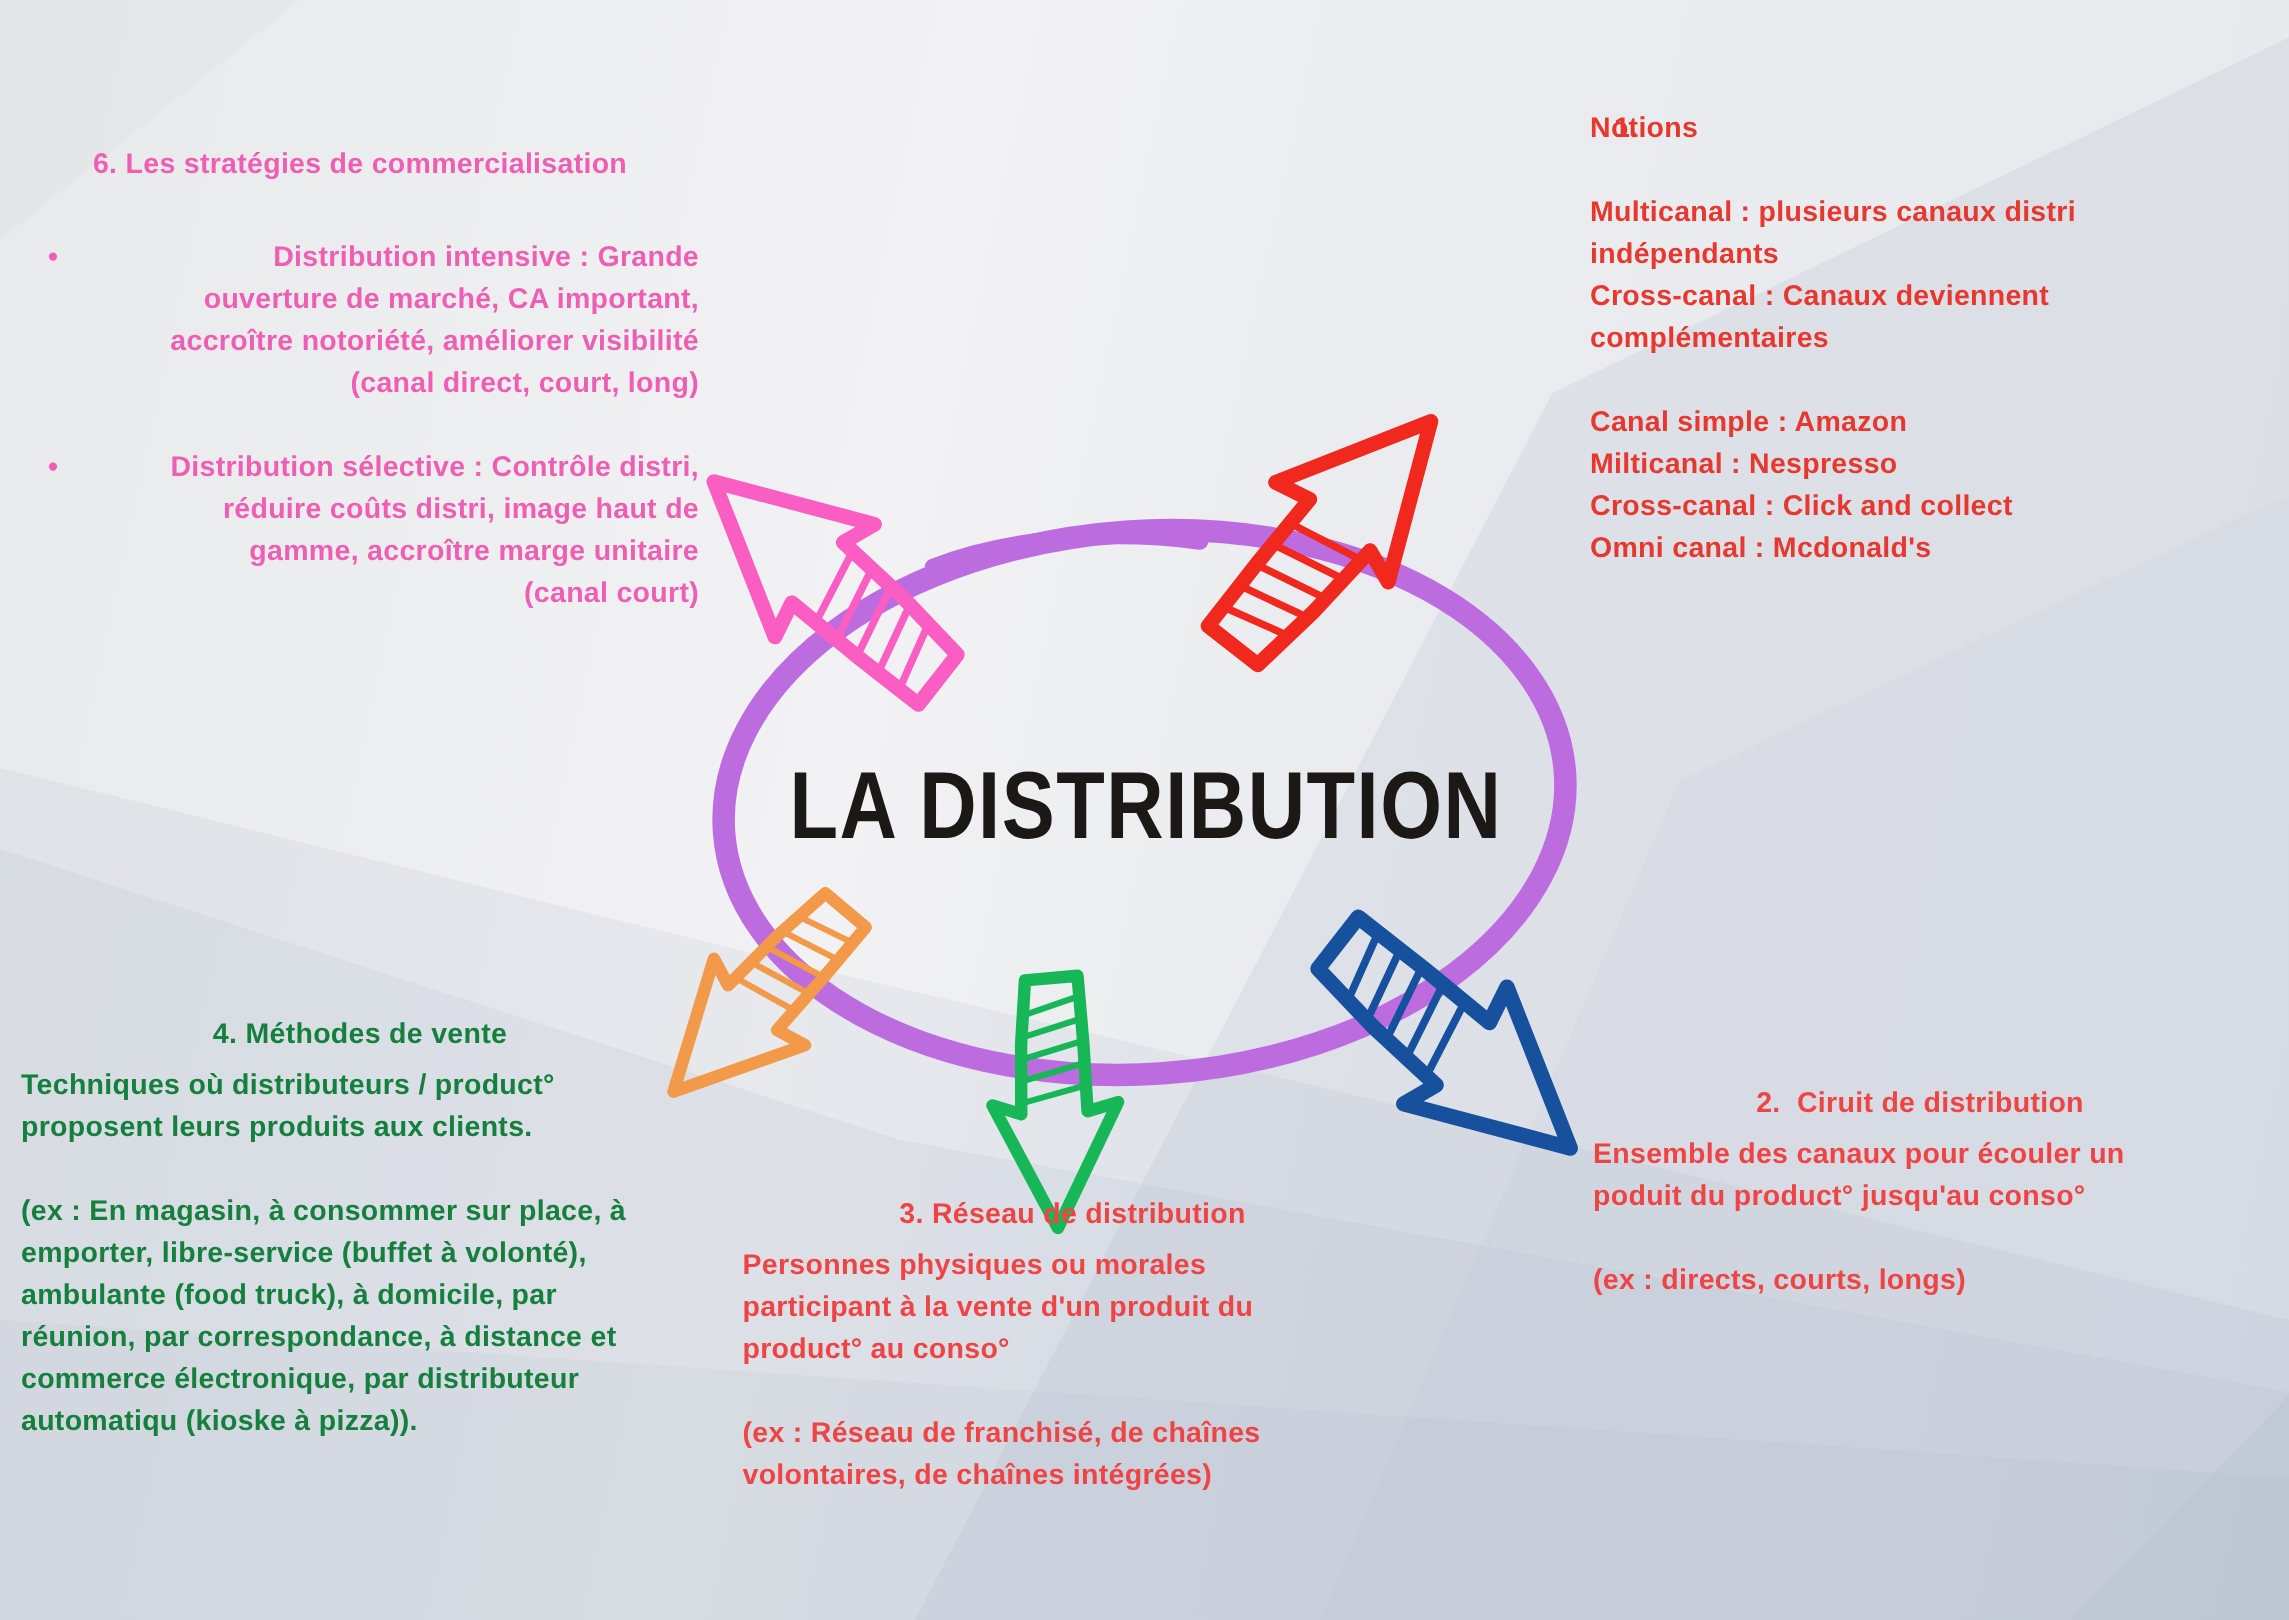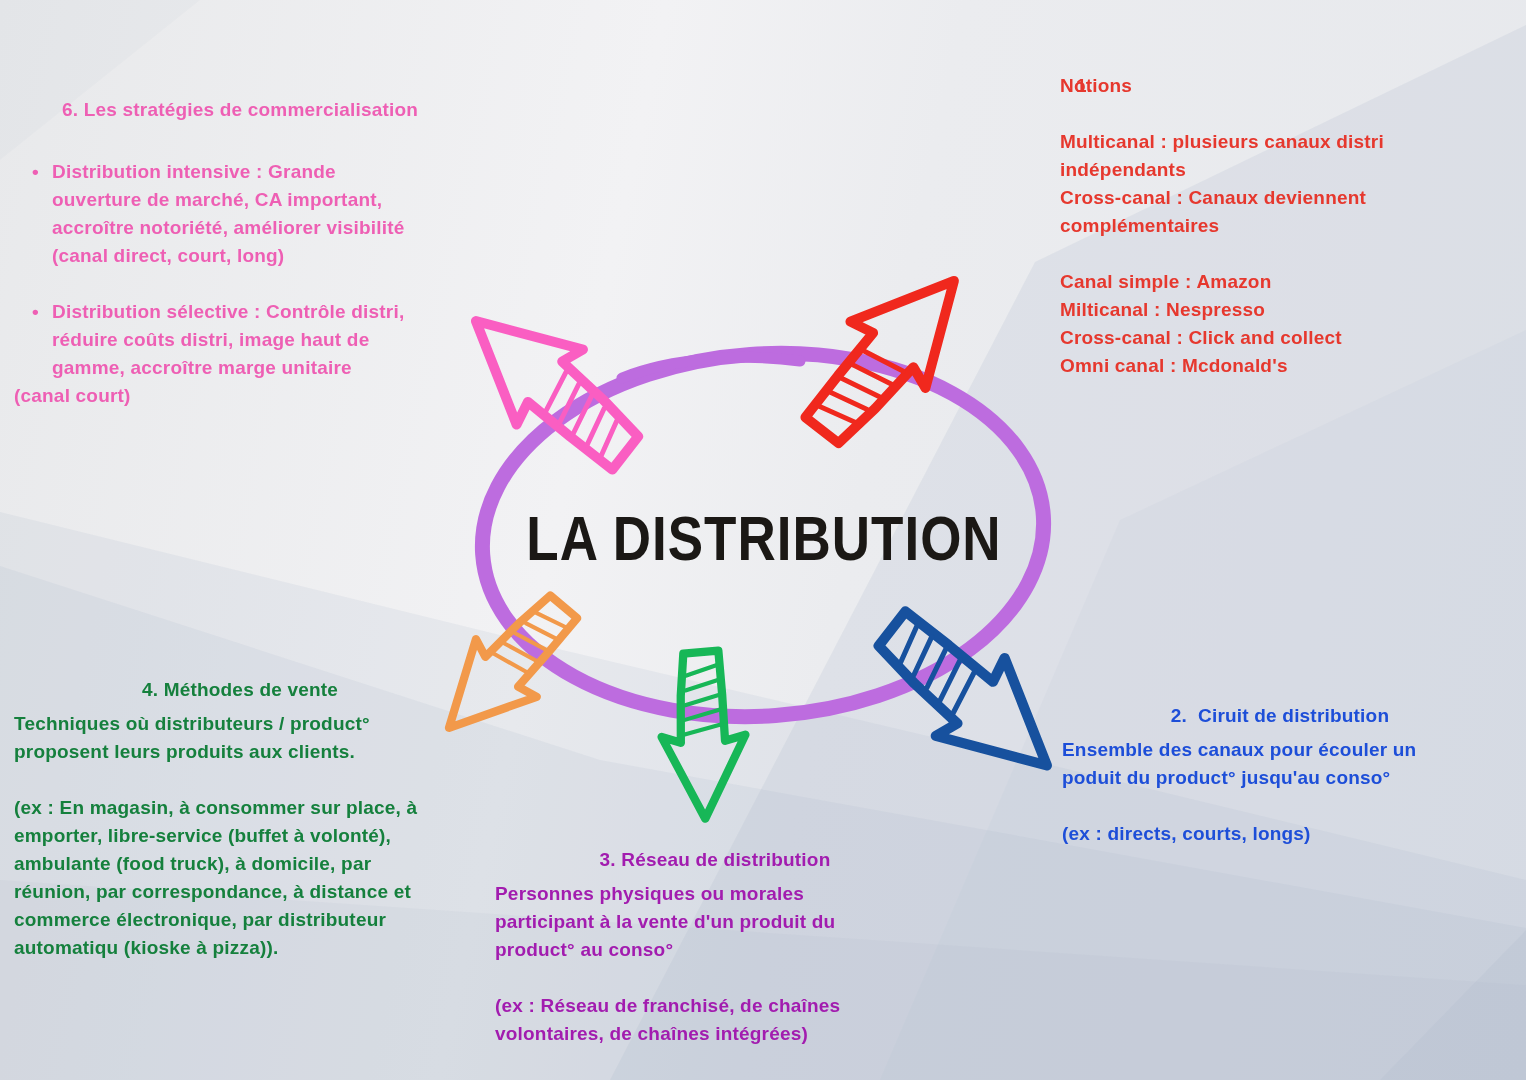--- a/index.html
+++ b/index.html
@@ -11,40 +11,40 @@
   .layer { position:absolute; left:0; top:0; }
 
   
   .tblock { position:absolute; font-weight:bold; font-size:19px; line-height:28px; letter-spacing:.2px; }
   .pre { white-space:pre; }
   .heading { text-align:center; }
 
   
   .block-strategies { left:14px; top:96px; width:452px; color:#ee5fb4; }
   .block-strategies .heading { margin-bottom:34px; }
-  .bullet { position:relative; padding-left:38px; margin-bottom:28px; }
+  .bullet { position:relative; padding-left:38px; margin-bottom:28px;text-align:right; }
   .bullet::before { content:"•"; position:absolute; left:18px; top:0; }
   .bullet-tail { margin-left:-38px; }
 
   
   .block-notions { left:1060px; top:72px; width:456px; color:#e6382e; }
   .notions-heading { position:relative; height:28px; }
   .notions-num { position:absolute; left:16px; top:0; }
   .notions-label { display:block; text-align:left; }
   .block-notions .para { margin-top:28px; }
   .block-notions .para-first { margin-top:6px; }
 
   
-  .block-circuit { left:1062px; top:702px; width:400px; color:#1d4ed8; }
+  .block-circuit { left:1062px; top:722px; width:400px; color:#ef4444; }
   .block-circuit .heading { padding-left:36px; }
   .block-circuit .body { margin-top:6px; }
   .block-circuit .example { margin-top:28px; }
 
   
-  .block-reseau { left:495px; top:846px; width:440px; color:#a21caf; }
+  .block-reseau { left:495px; top:796px; width:440px; color:#ef4444; }
   .block-reseau .body { margin-top:6px; }
   .block-reseau .example { margin-top:28px; }
 
   
   .block-methodes { left:14px; top:676px; width:452px; color:#15803d; }
   .block-methodes .body { margin-top:6px; }
   .block-methodes .example { margin-top:28px; }
 
   
   .center-title {

